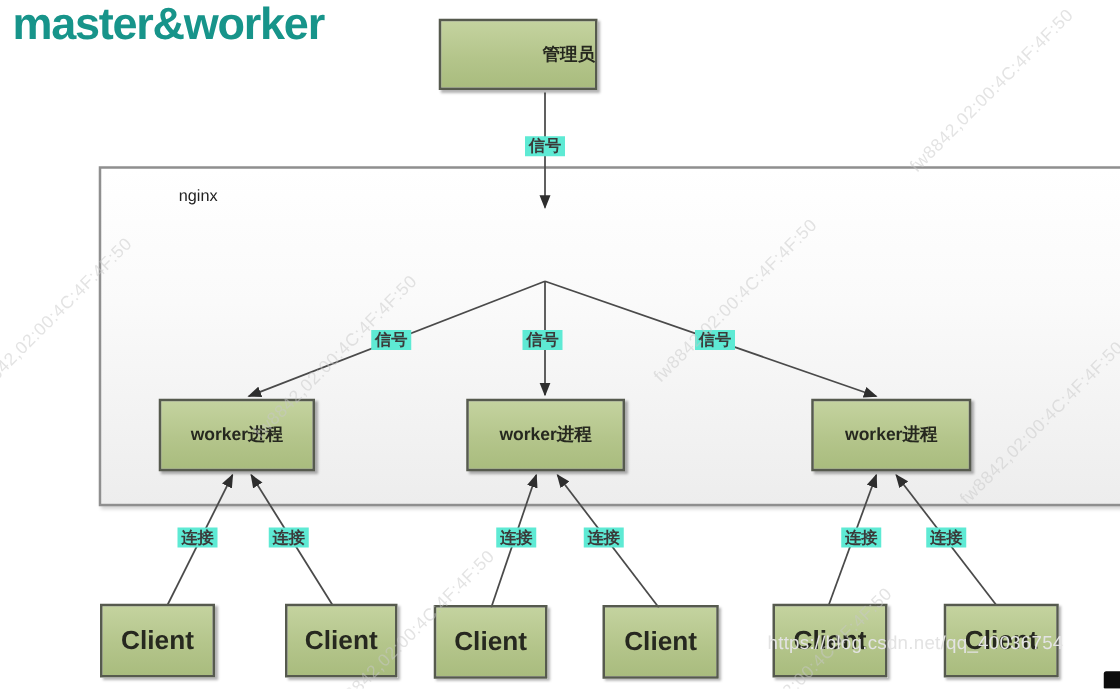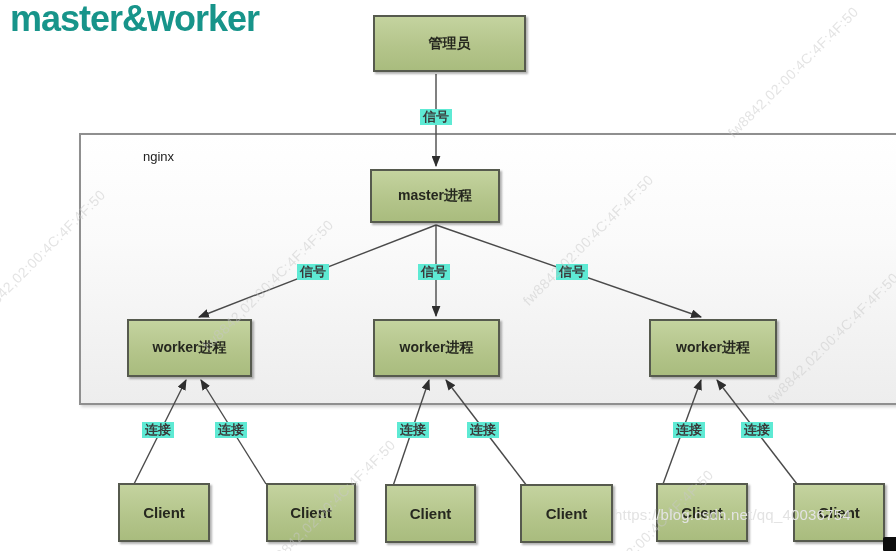--- a/index.html
+++ b/index.html
@@ -29,21 +29,21 @@
   .connectors{position:absolute;left:0;top:0;z-index:2;}
   
   .node{
     position:absolute;z-index:3;box-sizing:border-box;
     background:linear-gradient(180deg,#c4d39f 0%,#b4c58b 55%,#a9bc7e 100%);
     border:2px solid #565a4e;
     box-shadow:2px 2px 2px rgba(0,0,0,0.3);
     display:flex;align-items:center;justify-content:center;
     font-size:14px;font-weight:700;color:#26281f;
   }
-  .node.client{font-size:15px;margin-left:38px;}
+  .node.client{font-size:21px;}
   
   .edge-label{
     position:absolute;transform:translate(-50%,-50%);
     background:#5eead4;padding:0 3px;line-height:16px;
     font-size:13px;font-weight:700;color:#3a3a3a;
     z-index:4;white-space:nowrap;
   }
   
   .wm-diag{
     position:absolute;transform:translate(-50%,-50%) rotate(-45deg);
@@ -84,27 +84,24 @@
       <line x1="436" y1="225" x2="701" y2="317" marker-end="url(#arrow)"></line>
       <line x1="134" y1="484" x2="186" y2="380" marker-end="url(#arrow)"></line>
       <line x1="266" y1="484" x2="201" y2="380" marker-end="url(#arrow)"></line>
       <line x1="393" y1="486" x2="429" y2="380" marker-end="url(#arrow)"></line>
       <line x1="527" y1="486" x2="446" y2="380" marker-end="url(#arrow)"></line>
       <line x1="663" y1="484" x2="701" y2="380" marker-end="url(#arrow)"></line>
       <line x1="797" y1="484" x2="717" y2="380" marker-end="url(#arrow)"></line>
     </g>
   </svg>
 
-  <div class="node" style="left:373px;top:15px;width:153px;height:57px;">
+  <div class="node" style="left:351px;top:15px;width:127px;height:57px;justify-content:flex-end;">
     <span>管理员</span>
   </div>
 
-  <div class="node" style="left:370px;top:169px;width:130px;height:54px;">
-    <span>master进程</span>
-  </div>
 
   <div class="node" style="left:127px;top:319px;width:125px;height:58px;">
     <span>worker进程</span>
   </div>
   <div class="node" style="left:373px;top:319px;width:127px;height:58px;">
     <span>worker进程</span>
   </div>
   <div class="node" style="left:649px;top:319px;width:128px;height:58px;">
     <span>worker进程</span>
   </div>

